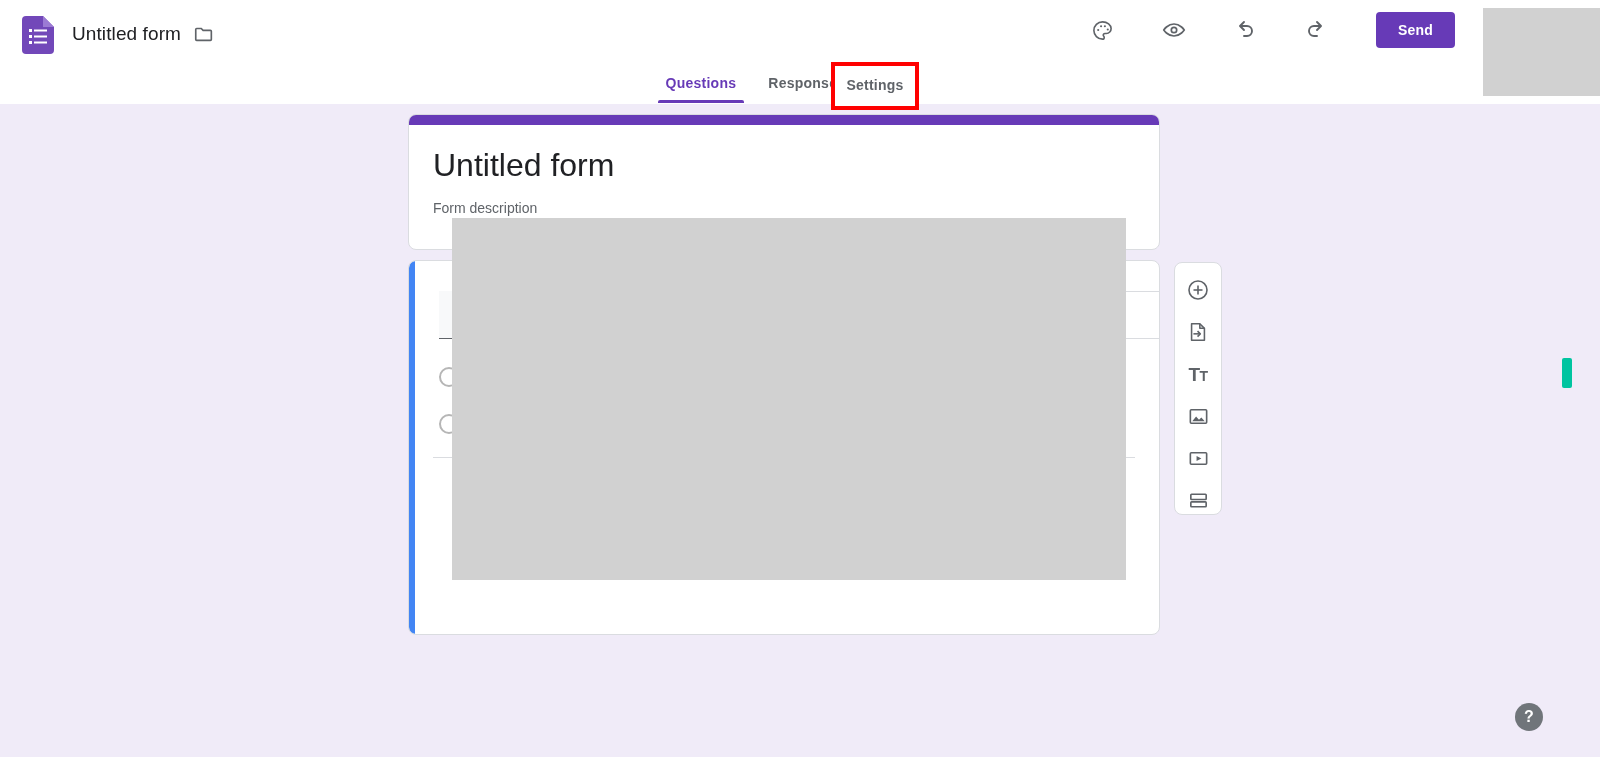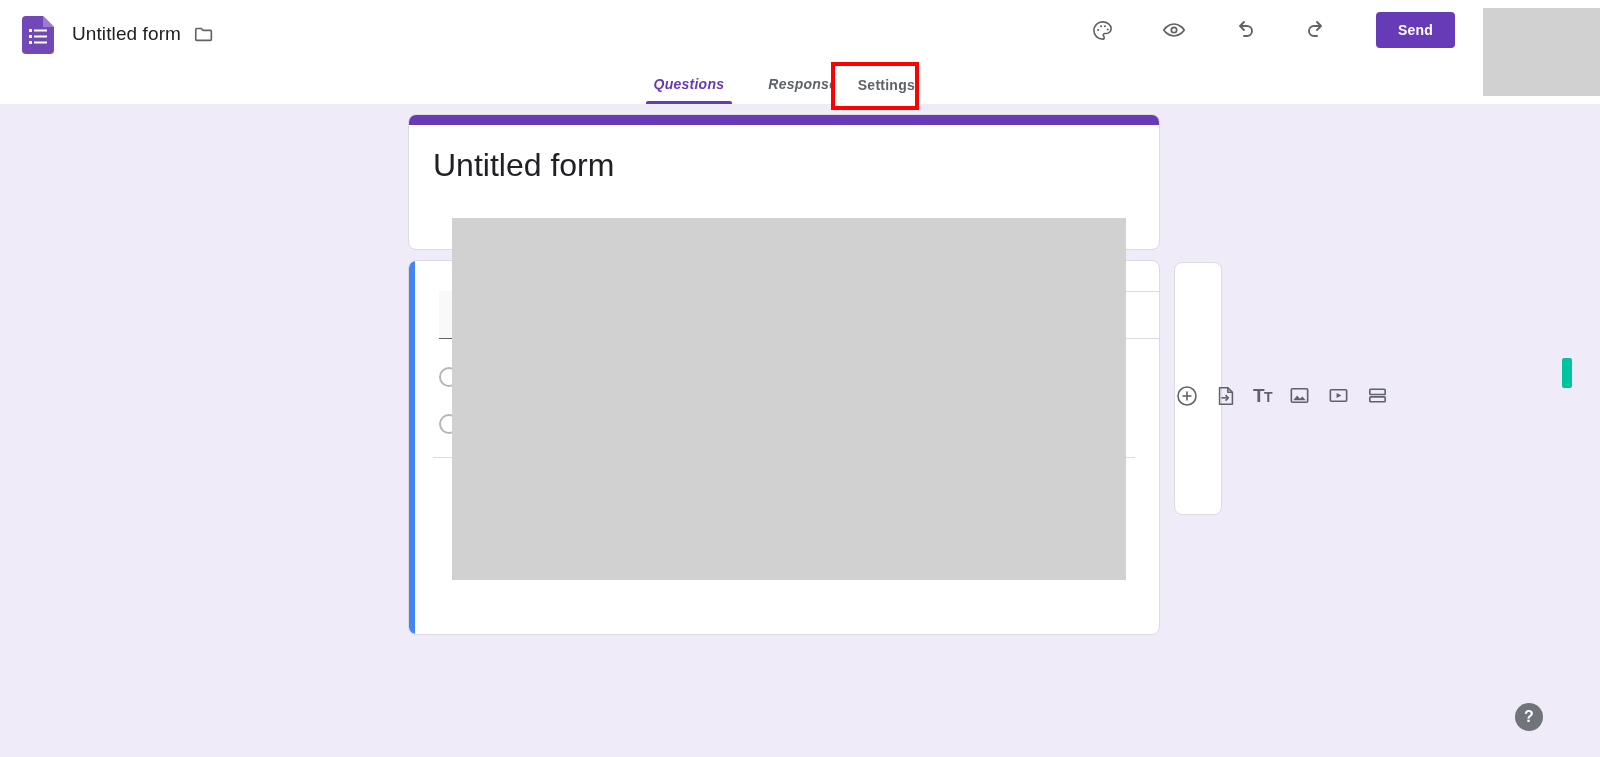--- a/index.html
+++ b/index.html
@@ -53,21 +53,21 @@
   }
   .avatar-placeholder {
     position: absolute; left: 1483px; top: 8px;
     width: 118px; height: 88px; background: #d1d1d1;
   }
 
   
   .tabs {
     position: absolute; left: 0; top: 68px;
     width: 1600px; height: 36px;
-    display: flex; justify-content: center; align-items: flex-end; gap: 12px; font-style: italic;
+    display: flex; justify-content: center; align-items: center; gap: 0;
   }
   .tab {
     position: relative;
     font-size: 14px; font-weight: bold; letter-spacing: .25px;
     color: #5f6368; padding: 6px 16px 12px 16px;
     cursor: pointer; white-space: nowrap;
   }
   .tab.active { color: #673AB7; }
   .tab.active::after {
     content: ""; position: absolute;
@@ -75,21 +75,21 @@
     background: #673AB7; border-radius: 2px 2px 0 0;
   }
   .tab-highlight {
     position: absolute; left: 831px; top: 62px;
     width: 88px; height: 48px;
     border: 4px solid #FF0000; background: #fff;
     z-index: 4;
   }
   .tab-highlight span {
     position: absolute; left: 0; right: 0; top: 11px;
-    text-align: right; font-size: 14px; font-weight: bold;
+    text-align: center; font-size: 14px; font-weight: bold;
     color: #5f6368; letter-spacing: .25px;
   }
 
   
   .canvas { position: absolute; left: 0; top: 104px; width: 1600px; height: 653px; }
 
   .form-card {
     position: absolute; left: 408px; top: 10px;
     width: 752px; height: 136px;
     background: #fff; border-radius: 8px;
@@ -151,21 +151,21 @@
     position: absolute; left: 24px; right: 24px; top: 196px;
     height: 1px; background: #dadce0;
   }
 
   
   .side-toolbar {
     position: absolute; left: 1174px; top: 158px;
     width: 48px; height: 253px;
     background: #fff; border-radius: 8px;
     border: 1px solid #dadce0;
-    display: flex; 
+    display: flex; flex-direction: column;
     align-items: center; padding-top: 14px; gap: 16px;
   }
   .side-toolbar .sicon {
     width: 26px; height: 26px;
     display: flex; align-items: center; justify-content: center;
     cursor: pointer; color: #5f6368;
   }
   .side-toolbar .sicon svg { display: block; }
   .tt-glyph {
     font-size: 19px; font-weight: bold; color: #5f6368;
@@ -266,20 +266,21 @@
 
   <div class="tab-highlight">
     <span>Settings</span>
   </div>
 
   <div class="canvas">
 
     <div class="form-card">
       <div class="form-card-bar"></div>
       <div class="form-title">Untitled form</div>
+      <div class="form-desc">Form description</div>
     </div>
 
     <div class="question-card">
       <div class="q-accent"></div>
       <div class="q-title-field">Untitled Question</div>
       <div class="q-type-select"></div>
 
       <div class="opt-row r1">
         <span class="radio-circle"></span>
         <span class="opt-label">Option 1</span>

